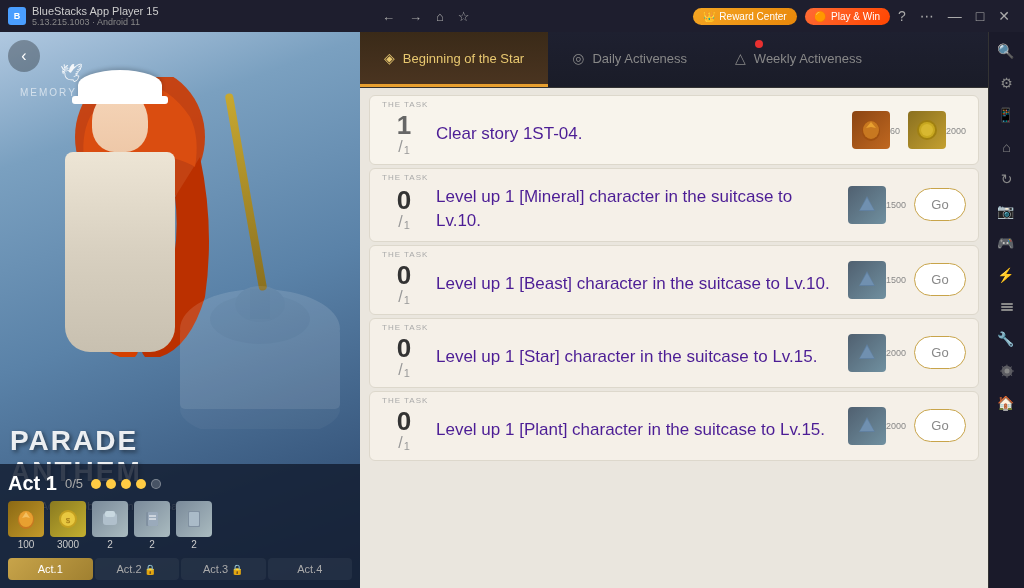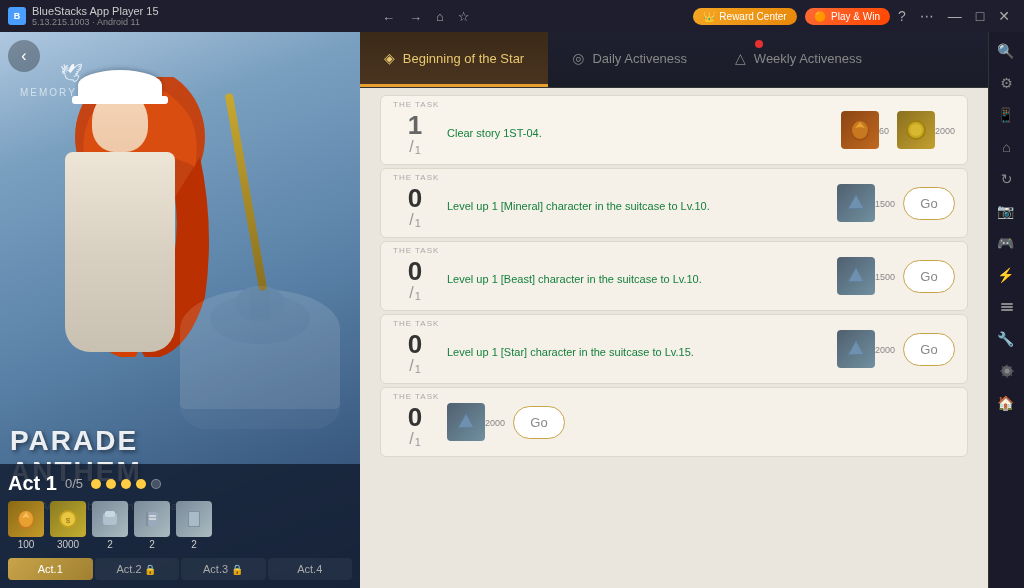--- a/index.html
+++ b/index.html
@@ -326,27 +326,28 @@
       background: #eae6de;
     }
     .quest-list::-webkit-scrollbar { width: 4px; }
     .quest-list::-webkit-scrollbar-track { background: #333; }
     .quest-list::-webkit-scrollbar-thumb { background: #666; }
 
     .quest-item {
       display: flex;
       align-items: center;
       background: #f5f0e8;
-      margin: 3px 20px;
+      margin: 3px 9px;
       border-radius: 6px;
       padding: 8px 12px;
       gap: 10px;
       min-height: 68px;
       position: relative;
       border: 1px solid #ddd8cc;
+      justify-content: center;
     }
     .quest-item.completed {
       background: #f8f4ec;
     }
     .quest-item-task-label {
       position: absolute;
       top: 4px;
       left: 12px;
       font-size: 8px;
       color: #aaa;
@@ -371,22 +372,22 @@
     }
     .quest-denom {
       font-size: 11px;
       color: #999;
       display: flex;
       align-items: flex-end;
       gap: 1px;
     }
     .quest-desc {
       flex: 1;
-      font-size: 11px;
-      color: #15803d;
+      font-size: 17px;
+      color: #4c1d95;
       line-height: 1.4;
       padding-top: 8px;
     }
     .quest-reward-area {
       display: flex;
       align-items: center;
       gap: 8px;
       flex-shrink: 0;
     }
     .q-reward-item {
@@ -771,20 +772,21 @@
 
           <div class="quest-item">
             <div class="quest-item-task-label">THE TASK</div>
             <div class="quest-progress">
               <span class="quest-num">0</span>
               <span class="quest-denom">
                   <span class="progress-slash">/</span>
                   <span>1</span>
                 </span>
             </div>
+            <div class="quest-desc">Level up 1 [Plant] character in the suitcase to Lv.15.</div>
             <div class="quest-reward-area">
               <div class="q-reward-item">
                 <div class="q-reward-icon gray-bg">
                   <svg width="24" height="24" viewBox="0 0 24 24">
                       <polygon points="12,3 20,18 4,18" fill="#6080a0"></polygon>
                       <polygon points="12,5 19,17 5,17" fill="#7090b0"></polygon>
                     </svg>
                 </div>
                 <span class="q-reward-count">2000</span>
               </div>

